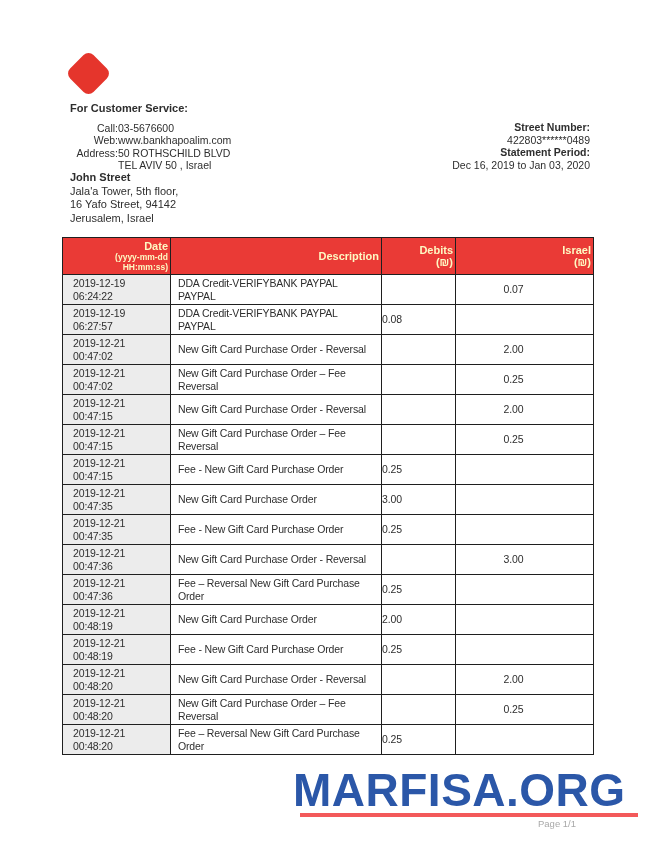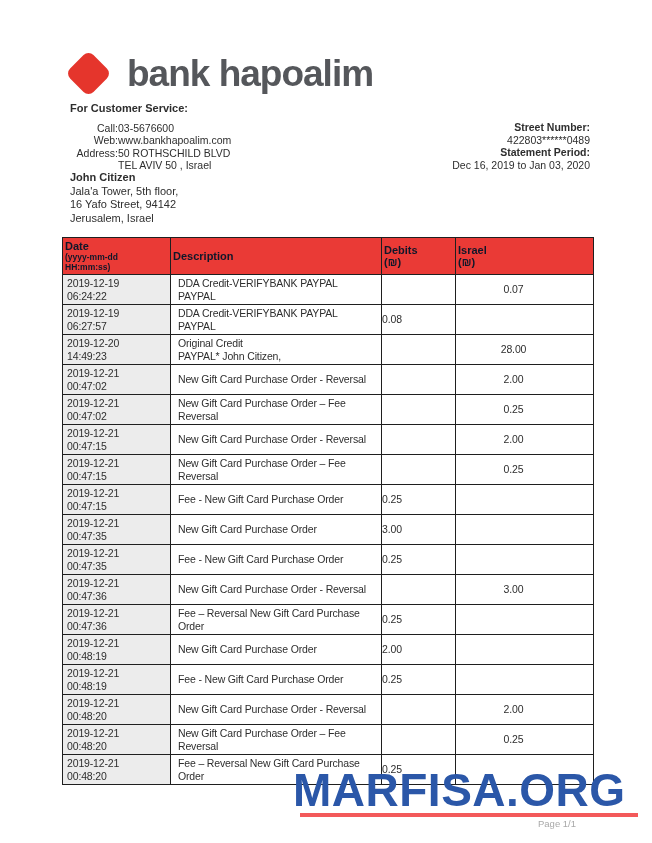--- a/index.html
+++ b/index.html
@@ -46,37 +46,37 @@
   
   .stmt-table {
     position:absolute; left:62px; top:237px;
     width:531px;
     border-collapse:collapse;
     table-layout:fixed;
   }
   .stmt-table th, .stmt-table td { border:1px solid var(--border-dark,#1f1f1f); }
   .stmt-table thead th {
     background:var(--header-red,#ea3a36);
-    color:#0f172a;
-    text-align:left;
+    color:#fef9c3;
+    text-align:right;
     vertical-align:middle;
     height:22px;
     padding:2px;
   }
   .h-title { font-size:11px; font-weight:bold; line-height:12px; }
   .h-sub   { font-size:8.5px; font-weight:bold; line-height:10px; }
   .stmt-table tbody td {
     height:30px;
     font-size:10.5px;
     letter-spacing:-0.15px;
     vertical-align:middle;
     color:var(--text-dark,#2e2e2e);
     line-height:12.5px;
   }
-  .c-date   { background:var(--date-cell-gray,#ececec); padding-left:4px; }
+  .c-date   { background:var(--date-cell-gray,#ececec); padding-left:10px; }
   .c-desc   { padding-left:7px; padding-right:1px; white-space:pre-line;border-radius:6px; }
   .c-debit  { text-align:left; padding-right:8px; }
   .c-credit { text-align:center; padding-right:22px; }
 
   
   .watermark {
     position:absolute; left:293px; top:763px;
     font-size:46px; font-weight:bold; letter-spacing:0.5px;
     color:var(--watermark-blue,#2b57a8);
     z-index:5; white-space:nowrap;
@@ -91,21 +91,20 @@
     position:absolute; left:538px; top:818px;
     font-size:9.5px; color:var(--page-label-gray,#a9a9a9);
     z-index:4;
   }
 </style>
 </head>
 <body>
 
 <div class="logo">
   <div class="diamond"></div>
-  <div class="logo-text">bank hapoalim</div>
 </div>
 
 <div class="cs">
   <div class="cs-heading">For Customer Service:</div>
   <div class="cs-row">
     <div class="cs-label">Call:</div>
     <div>03-5676600</div>
   </div>
   <div class="cs-row">
     <div class="cs-label">Web:</div>
@@ -115,21 +114,21 @@
     <div class="cs-label">Address:</div>
     <div>50 ROTHSCHILD BLVD</div>
   </div>
   <div class="cs-row">
     <div class="cs-label"></div>
     <div>TEL AVIV 50 , Israel</div>
   </div>
 </div>
 
 <div class="customer">
-  <div class="customer-name">John Citizen</div>
+  <div class="customer-name">John Street</div>
   <div>Jala'a Tower, 5th floor,</div>
   <div>16 Yafo Street, 94142</div>
   <div>Jerusalem, Israel</div>
 </div>
 
 <div class="account">
   <div class="bold">Street Number:</div>
   <div>422803******0489</div>
   <div class="bold">Statement Period:</div>
   <div>Dec 16, 2019 to Jan 03, 2020</div>
@@ -178,30 +177,20 @@
       <div>2019-12-19</div>
       <div>06:27:57</div>
     </td>
     <td class="c-desc">DDA Credit-VERIFYBANK PAYPAL
 PAYPAL</td>
     <td class="c-debit">0.08</td>
     <td class="c-credit"></td>
   </tr>
       <tr>
     <td class="c-date">
-      <div>2019-12-20</div>
-      <div>14:49:23</div>
-    </td>
-    <td class="c-desc">Original Credit
-PAYPAL* John Citizen,</td>
-    <td class="c-debit"></td>
-    <td class="c-credit">28.00</td>
-  </tr>
-      <tr>
-    <td class="c-date">
       <div>2019-12-21</div>
       <div>00:47:02</div>
     </td>
     <td class="c-desc">New Gift Card Purchase Order - Reversal</td>
     <td class="c-debit"></td>
     <td class="c-credit">2.00</td>
   </tr>
       <tr>
     <td class="c-date">
       <div>2019-12-21</div>

